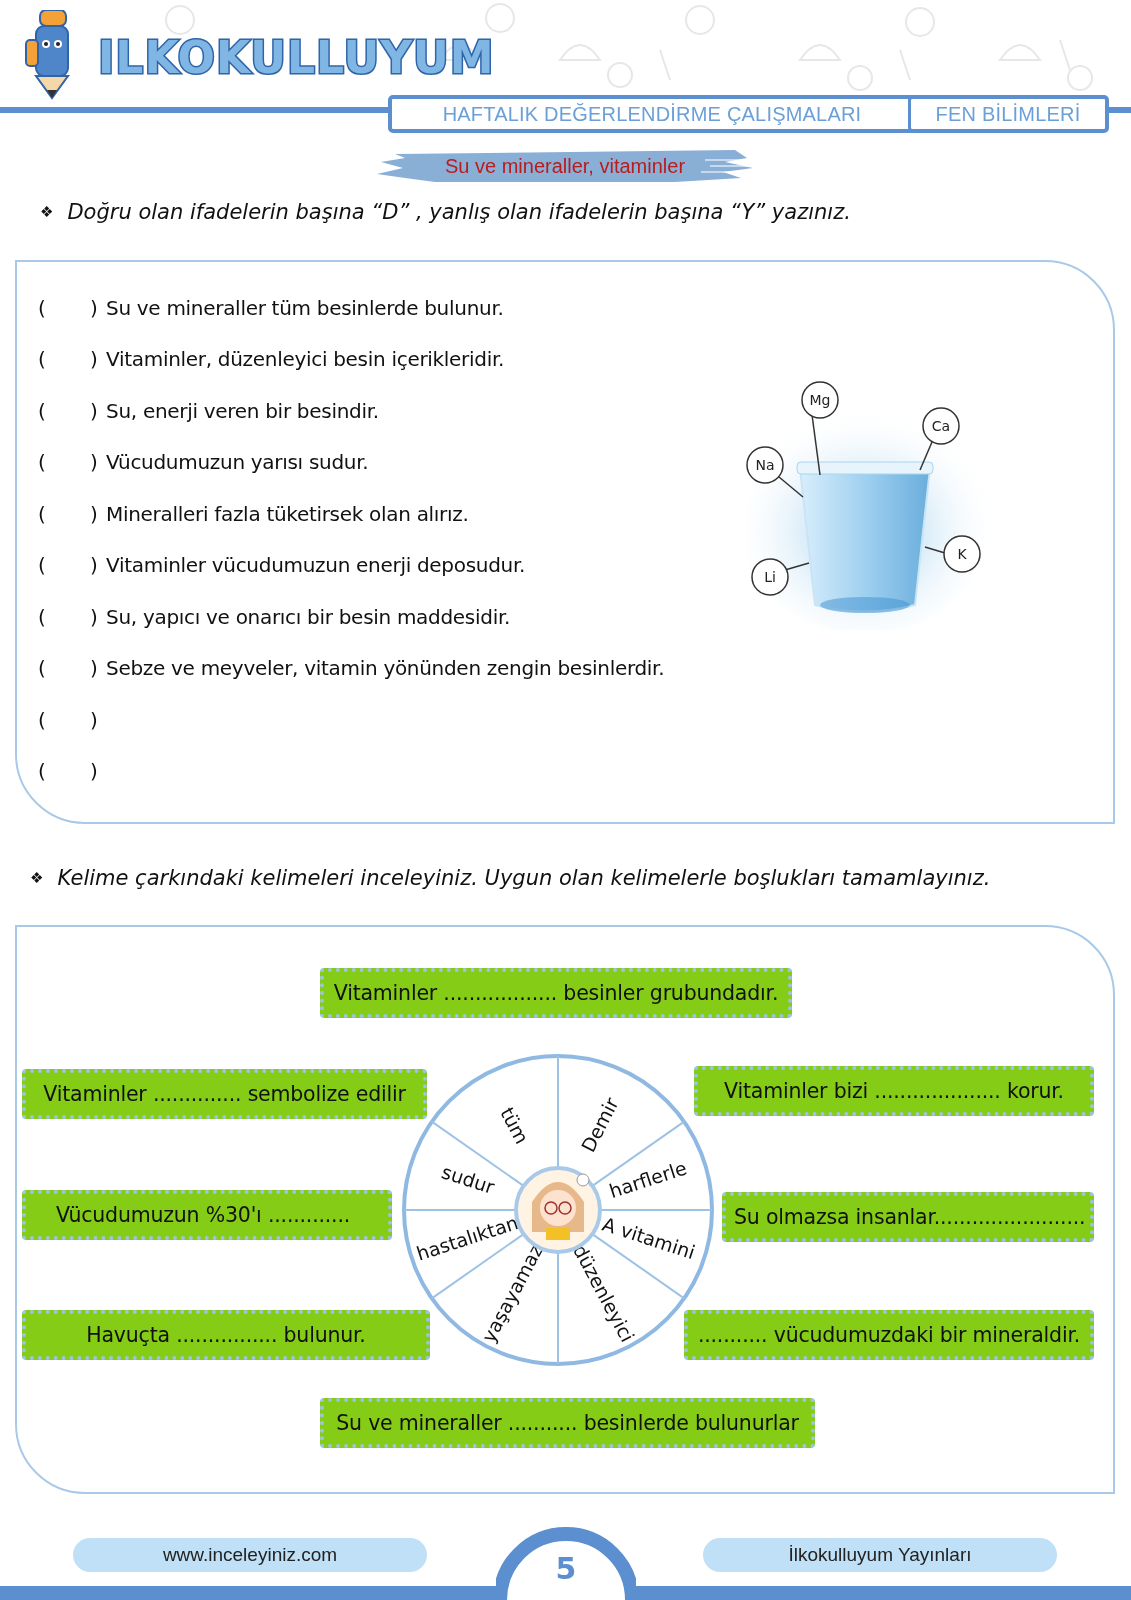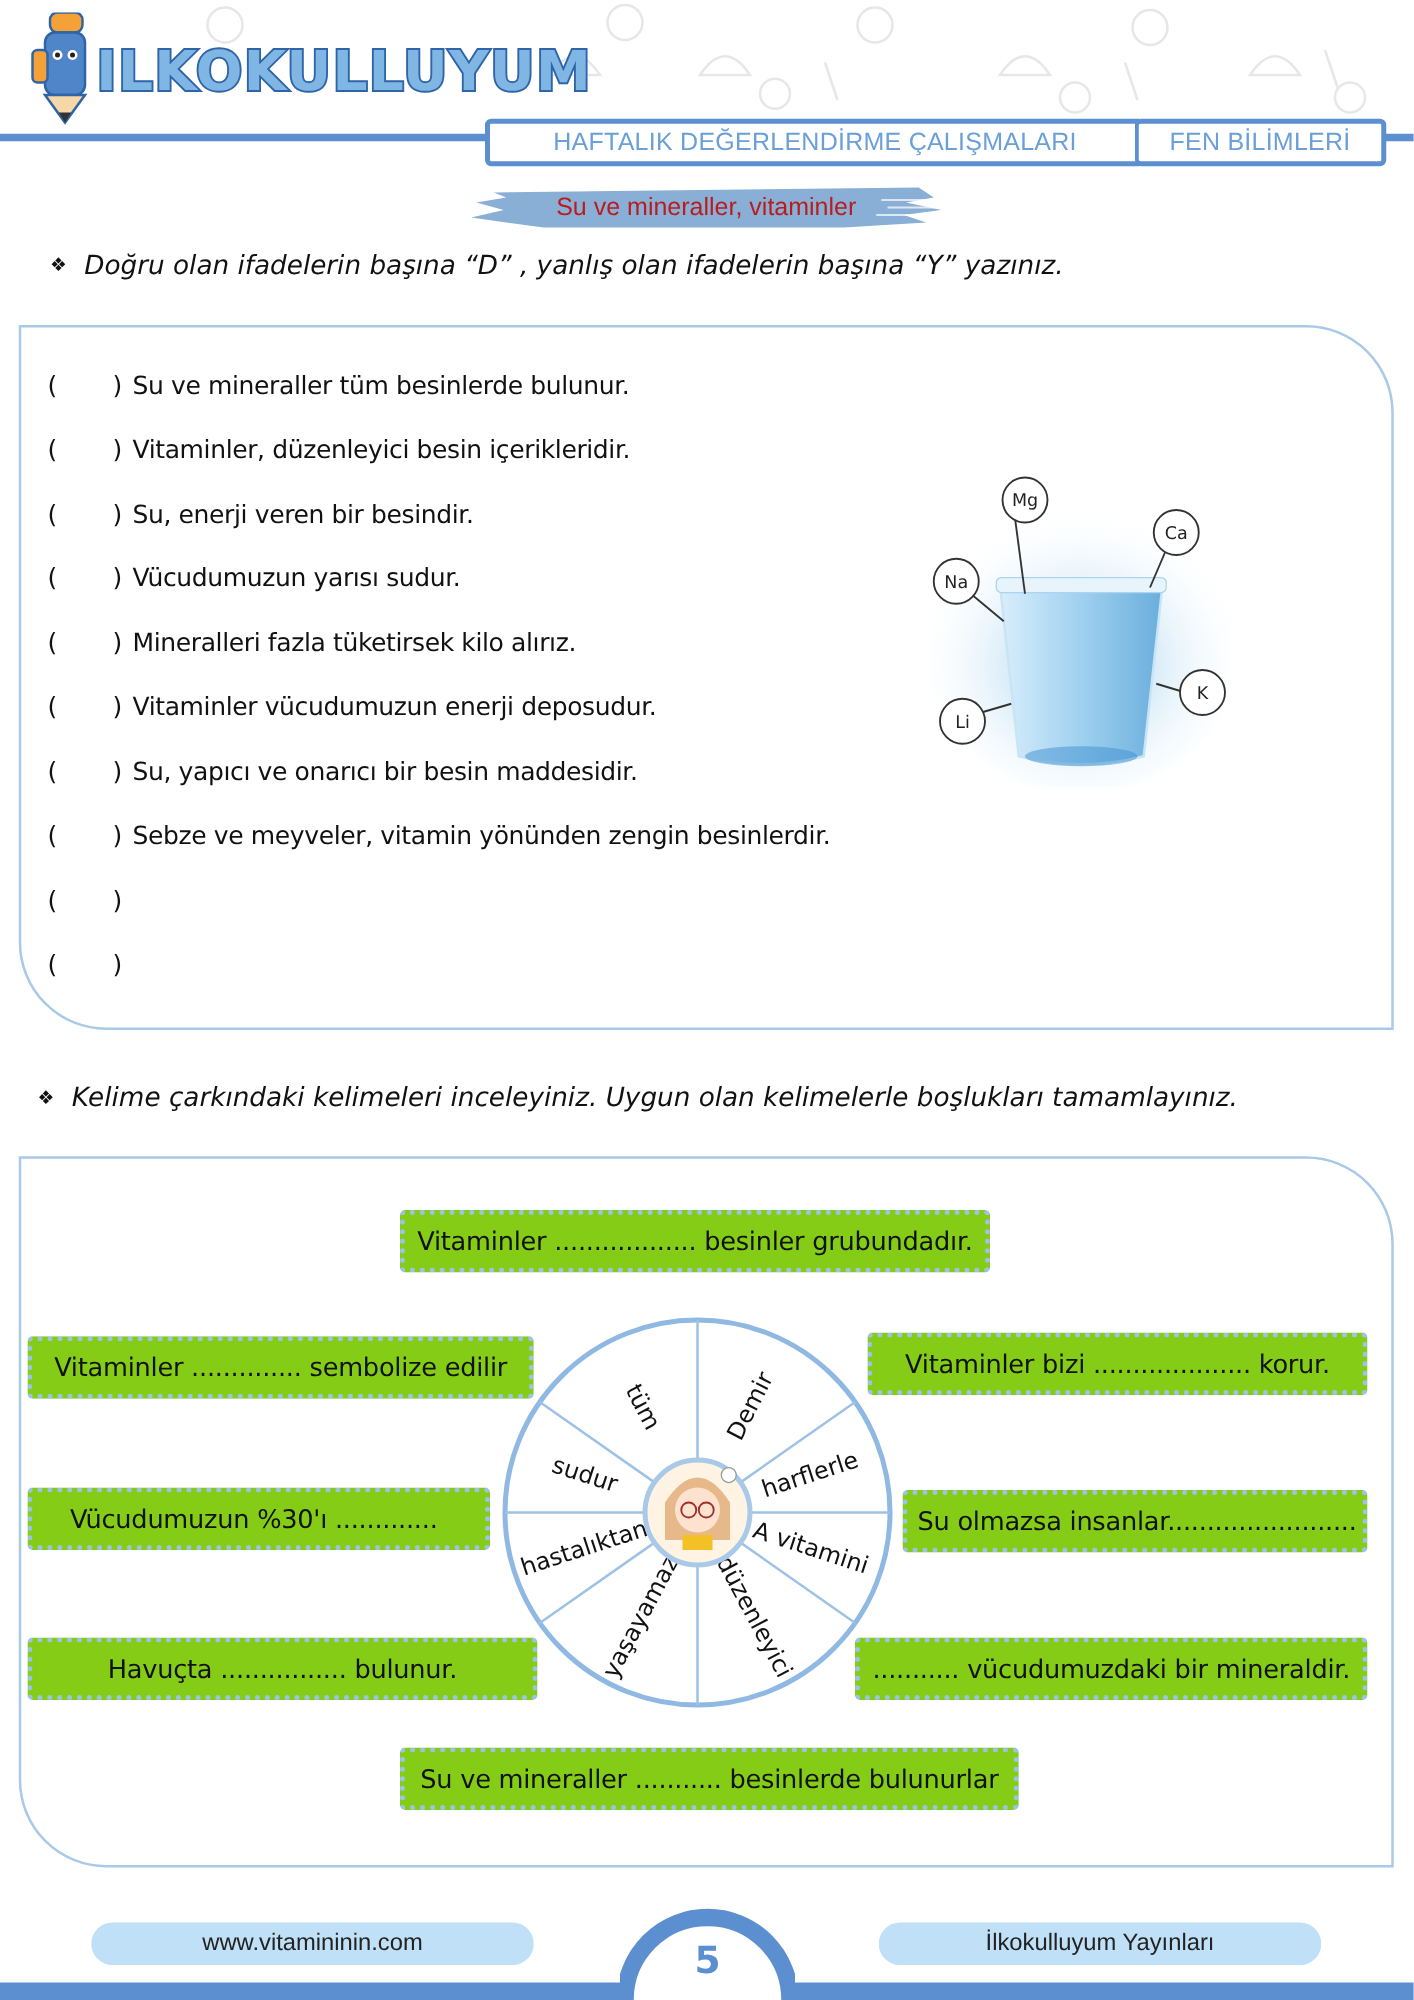--- a/index.html
+++ b/index.html
@@ -8,21 +8,21 @@
     background: #ffffff;
     font-family: "DejaVu Sans", sans-serif;
     color: #111;
   }
   .abs { position: absolute; }
 
   
   .bg-doodle { position: absolute; left: 0; top: 0; width: 1131px; height: 110px; opacity: .35; }
   .logo { left: 22px; top: 10px; width: 400px; height: 90px; }
   .logo-text {
-    position: absolute; left: 55px; top: 22px;
+    position: absolute; left: 76px; top: 22px;
     font-family: "DejaVu Sans", sans-serif; font-weight: bold; font-size: 44px;
     letter-spacing: 1px; color: #7fb6e4;
     -webkit-text-stroke: 3px #2f64a8; paint-order: stroke fill;
   }
   .header-line { left: 0; top: 107px; width: 400px; height: 6px; background: #5b8fcf; }
   .header-line-r { left: 1100px; top: 107px; width: 31px; height: 6px; background: #5b8fcf; }
   .hbox {
     top: 95px; height: 30px; border: 4px solid #5b8fcf; border-radius: 5px; background: #fff;
     display: flex; align-items: center; justify-content: center;
     color: #6a9fd8; font-family: "Liberation Sans", sans-serif; font-size: 20px; letter-spacing: .2px;
@@ -172,21 +172,21 @@
       <span>Su, enerji veren bir besindir.</span>
     </div>
   <div class="tf-item">
       <span class="tf-paren-l">(</span>
       <span class="tf-paren-r">)</span>
       <span>Vücudumuzun yarısı sudur.</span>
     </div>
   <div class="tf-item">
       <span class="tf-paren-l">(</span>
       <span class="tf-paren-r">)</span>
-      <span>Mineralleri fazla tüketirsek kilo alırız.</span>
+      <span>Mineralleri fazla tüketirsek olan alırız.</span>
     </div>
   <div class="tf-item">
       <span class="tf-paren-l">(</span>
       <span class="tf-paren-r">)</span>
       <span>Vitaminler vücudumuzun enerji deposudur.</span>
     </div>
   <div class="tf-item">
       <span class="tf-paren-l">(</span>
       <span class="tf-paren-r">)</span>
       <span>Su, yapıcı ve onarıcı bir besin maddesidir.</span>
@@ -302,21 +302,21 @@
     <path d="M132 150 q26-40 52 0 v30 h-52 z" fill="#e7b98a"></path>
     <circle cx="158" cy="156" r="18" fill="#fde3cf"></circle>
     <circle cx="151" cy="156" r="6" fill="none" stroke="#a03030" stroke-width="1.5"></circle>
     <circle cx="165" cy="156" r="6" fill="none" stroke="#a03030" stroke-width="1.5"></circle>
     <path d="M146 176 h24 v12 h-24 z" fill="#f3c025"></path>
     <circle cx="183" cy="128" r="6" fill="#fff" stroke="#999"></circle>
   </g>
 </svg>
 
 <div class="abs footer-pill fp-l">
-    <span>www.vitamininin.com</span>
+    <span>www.inceleyiniz.com</span>
   </div>
 <div class="abs footer-pill fp-r">
     <span>İlkokulluyum Yayınları</span>
   </div>
 <div class="abs footer-bar"></div>
 <svg class="abs page-arc" viewBox="0 0 140 74">
   <path d="M4 74 A66 66 0 0 1 136 74" fill="#fff" stroke="#5b8fcf" stroke-width="14"></path>
 </svg>
 <div class="abs page-num">5</div>
 

